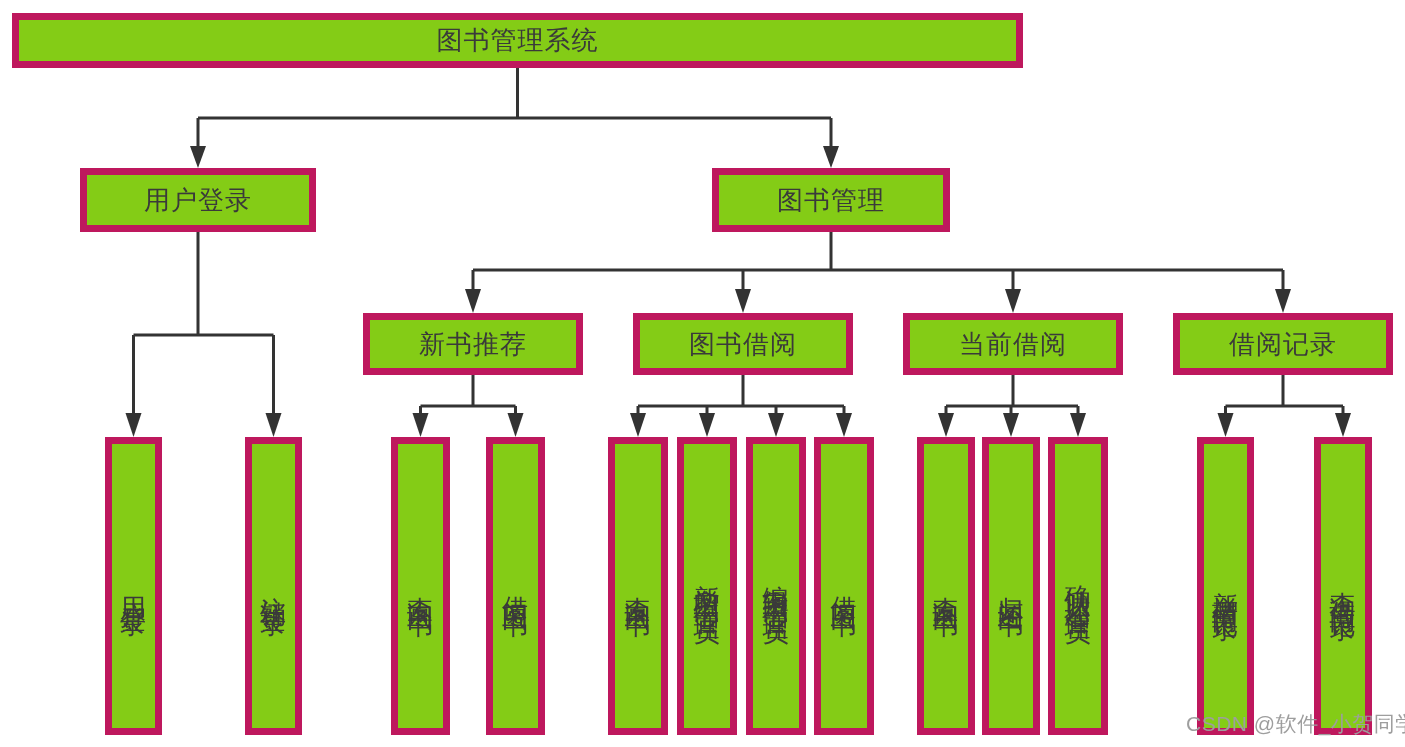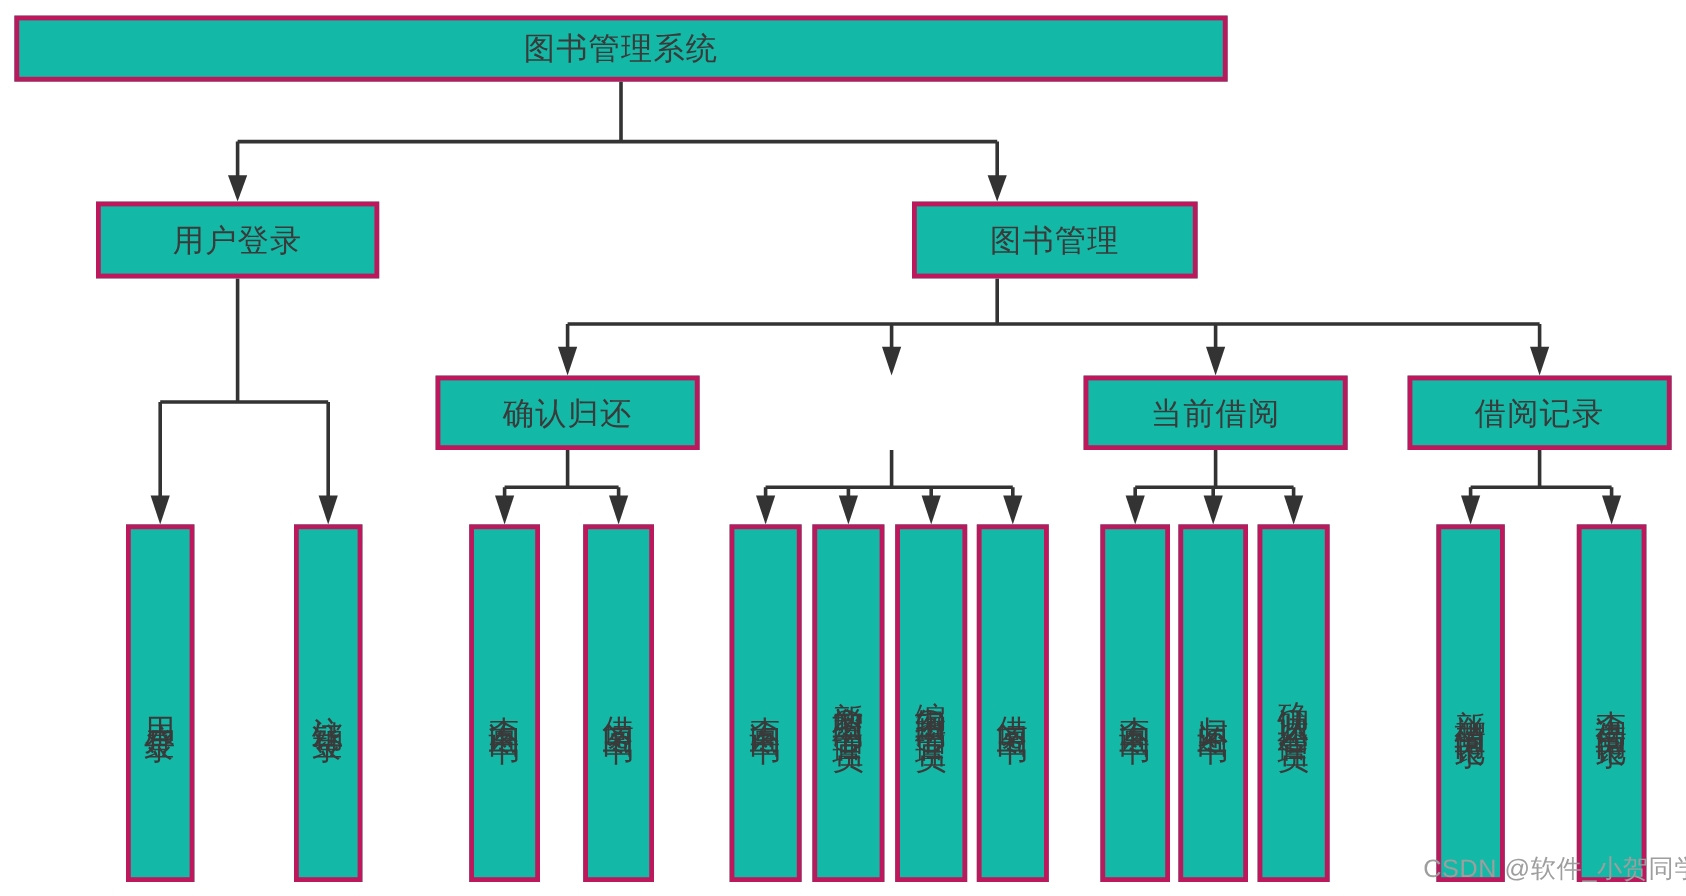--- a/index.html
+++ b/index.html
@@ -27,22 +27,22 @@
     stroke: #333333;
     stroke-width: 3;
   }
   .connectors polygon {
     fill: #333333;
     stroke: none;
   }
   .node {
     position: absolute;
     box-sizing: border-box;
-    border: 4px solid #be185d;
-    background: #14b8a6;
+    border: 7px solid #be185d;
+    background: #84cc16;
     display: flex;
     align-items: center;
     justify-content: center;
     color: #3a3a3a;
     text-align: center;
   }
   .node.h span {
     font-size: 26px;
     letter-spacing: 1px;
     white-space: nowrap;
@@ -120,26 +120,29 @@
     </g>
   </svg>
 
   <div class="node h" style="left:12px; top:13px; width:1011px; height:55px;">
     <span>图书管理系统</span>
   </div>
 
   <div class="node h" style="left:80px; top:168px; width:236px; height:64px;">
     <span>用户登录</span>
   </div>
-  <div class="node h" style="left:712px; top:168px; width:238px; height:64px;margin-left:48px;">
+  <div class="node h" style="left:712px; top:168px; width:238px; height:64px;">
     <span>图书管理</span>
   </div>
 
   <div class="node h" style="left:363px; top:313px; width:220px; height:62px;">
-    <span>确认归还</span>
+    <span>新书推荐</span>
+  </div>
+  <div class="node h" style="left:633px; top:313px; width:220px; height:62px;">
+    <span>图书借阅</span>
   </div>
   <div class="node h" style="left:1173px; top:313px; width:220px; height:62px;">
     <span>借阅记录</span>
   </div>
   <div class="node h" style="left:903px; top:313px; width:220px; height:62px;">
     <span>当前借阅</span>
   </div>
 
   <div class="node v" style="left:105px; top:437px; width:57px; height:298px;">
     <span class="vtext">用户登录</span>

